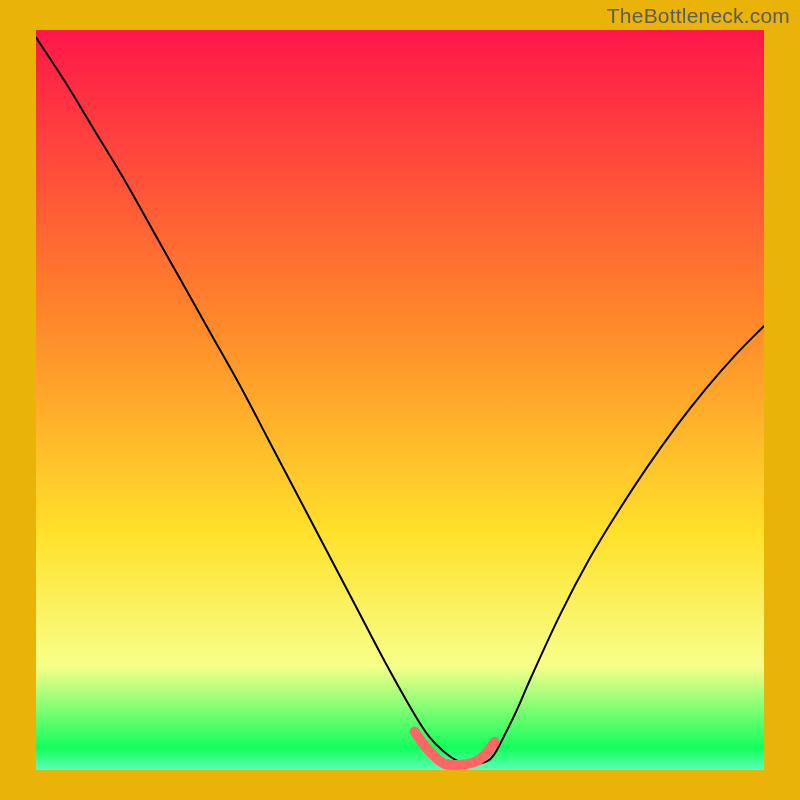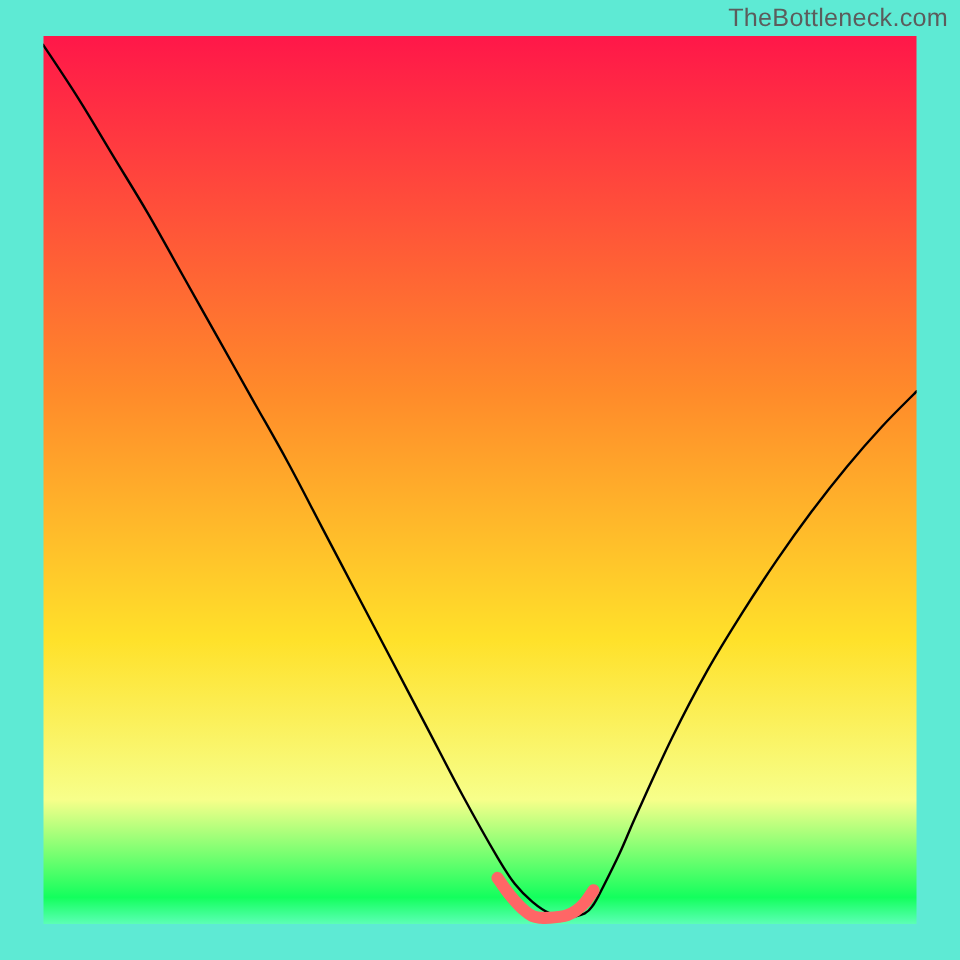--- a/index.html
+++ b/index.html
@@ -8,21 +8,21 @@
     width: 800px;
     height: 800px;
     overflow: hidden;
     background: #000;
     font-family: Arial, Helvetica, sans-serif;
   }
   .frame {
     position: relative;
     width: 800px;
     height: 800px;
-    background: #5eead4;
+    background: #eab308;
   }
   .watermark {
     position: absolute;
     top: 4px;
     right: 10px;
     color: #5c5c5c;
     font-size: 21px;
     font-weight: 500;
     letter-spacing: 0.2px;
     z-index: 5;

